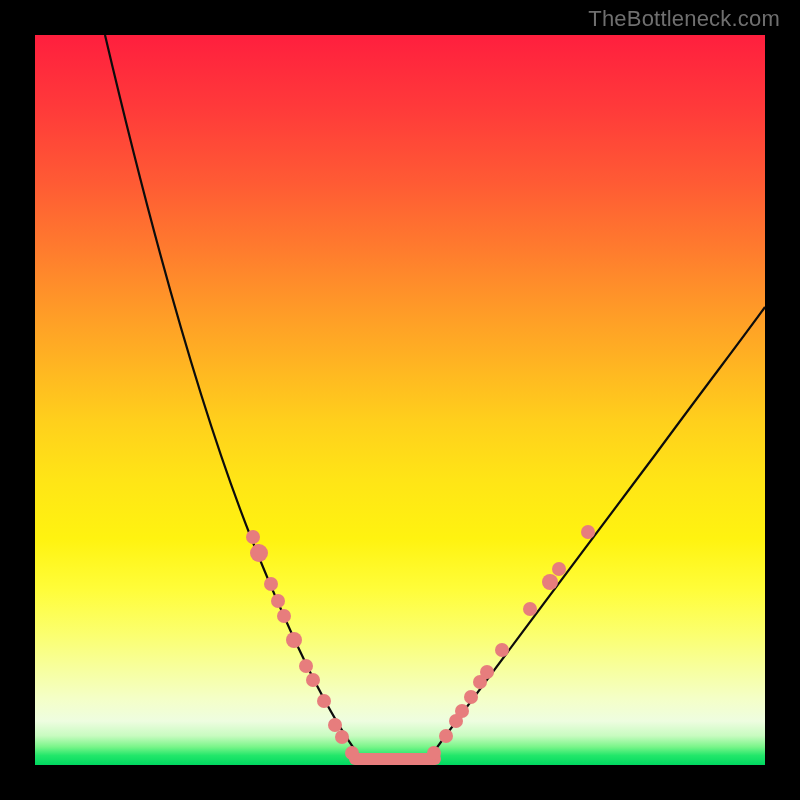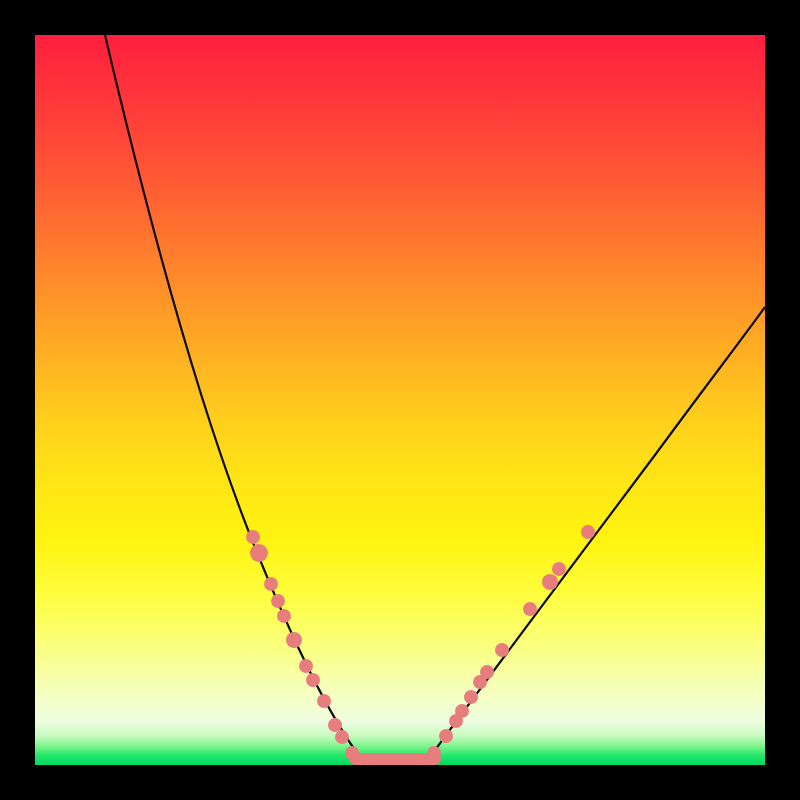--- a/index.html
+++ b/index.html
@@ -78,20 +78,21 @@
     fill: none;
     stroke: #e77d7d;
     stroke-width: 12;
     stroke-linecap: round;
   }
 </style>
 </head>
 <body>
 
 <div class="frame">
+  <div class="watermark">TheBottleneck.com</div>
 
   <div class="plot">
     <svg class="curve" viewBox="0 0 730 730">
 
       <path class="stroke" d="M 70 0
                C 110 170, 160 360, 215 500
                C 250 588, 290 675, 325 722"></path>
 
       <path class="stroke" d="M 395 722
                C 440 660, 530 540, 620 420

